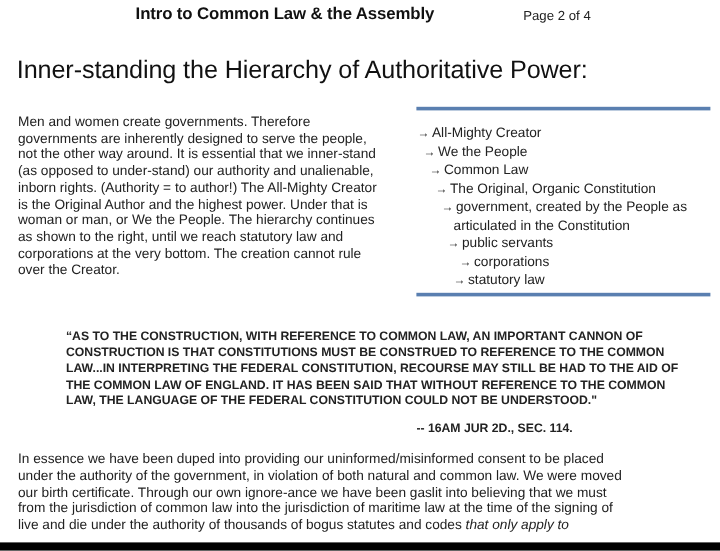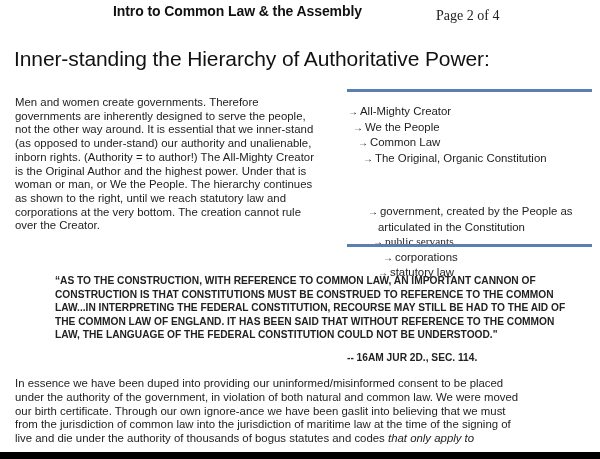--- a/index.html
+++ b/index.html
@@ -7,21 +7,21 @@
       width: 600px; height: 459px; overflow: hidden; background: #ffffff;
       position: relative; color: #1a1a1a;
       font-family: "Liberation Sans", sans-serif;
     }
     .doc-title {
       position: absolute; left: 113px; top: 3px;
       font-size: 14px; font-weight: bold; letter-spacing: -0.1px; color: #111;
     }
     .page-num {
       position: absolute; left: 436px; top: 8px;
-      font-size: 14px; color: #222; font-family: Liberation Serif, serif;
+      font-size: 11px; color: #222;
     }
     .section-heading {
       position: absolute; left: 14px; top: 47px;
       font-size: 21px; color: #111; letter-spacing: -0.1px;
     }
     .intro-para {
       position: absolute; left: 15px; top: 96px; width: 305px;
       font-size: 11.4px; line-height: 13.7px; color: #222;
     }
     .rule {
@@ -71,22 +71,22 @@
   <div class="section-heading">Inner-standing the Hierarchy of Authoritative Power:</div>
 
   <div class="intro-para">Men and women create governments. Therefore governments are inherently designed to serve the people, not the other way around. It is essential that we inner-stand (as opposed to under-stand) our authority and unalienable, inborn rights. (Authority = to author!) The All-Mighty Creator is the Original Author and the highest power. Under that is woman or man, or We the People. The hierarchy continues as shown to the right, until we reach statutory law and corporations at the very bottom. The creation cannot rule over the Creator.</div>
 
   <div class="rule top" style="background: rgb(90, 127, 176);"></div>
   <ul class="hierarchy" id="hierarchy">
       <li style="padding-left: 0px;"><span class="arrow">→</span><span>All-Mighty Creator</span></li>
       <li style="padding-left: 5px;"><span class="arrow">→</span><span>We the People</span></li>
       <li style="padding-left: 10px;"><span class="arrow">→</span><span>Common Law</span></li>
       <li style="padding-left: 15px;"><span class="arrow">→</span><span>The Original, Organic Constitution</span></li>
-      <li style="padding-left: 20px; margin-top: 38px;"><span class="arrow">→</span><span>government, created by the People as</span><span class="cont" style="padding-left: 10px;">articulated in the Constitution</span></li>
-      <li style="padding-left: 25px; font-family: Liberation Serif, serif;"><span class="arrow">→</span><span>public servants</span></li>
+      <li style="padding-left: 20px;"><span class="arrow">→</span><span>government, created by the People as</span><span class="cont" style="padding-left: 10px;">articulated in the Constitution</span></li>
+      <li style="padding-left: 25px;"><span class="arrow">→</span><span>public servants</span></li>
       <li style="padding-left: 35px;"><span class="arrow">→</span><span>corporations</span></li>
       <li style="padding-left: 30px;"><span class="arrow">→</span><span>statutory law</span></li>
     </ul>
   <div class="rule bottom" style="background: rgb(90, 127, 176);"></div>
 
   <div class="quote">“AS TO THE CONSTRUCTION, WITH REFERENCE TO COMMON LAW, AN IMPORTANT CANNON OF CONSTRUCTION IS THAT CONSTITUTIONS MUST BE CONSTRUED TO REFERENCE TO THE COMMON LAW...IN INTERPRETING THE FEDERAL CONSTITUTION, RECOURSE MAY STILL BE HAD TO THE AID OF THE COMMON LAW OF ENGLAND. IT HAS BEEN SAID THAT WITHOUT REFERENCE TO THE COMMON LAW, THE LANGUAGE OF THE FEDERAL CONSTITUTION COULD NOT BE UNDERSTOOD."</div>
   <div class="citation">-- 16AM JUR 2D., SEC. 114.</div>
 
   <div class="essence-para">
     <p>In essence we have been duped into providing our uninformed/misinformed consent to be placed</p>

